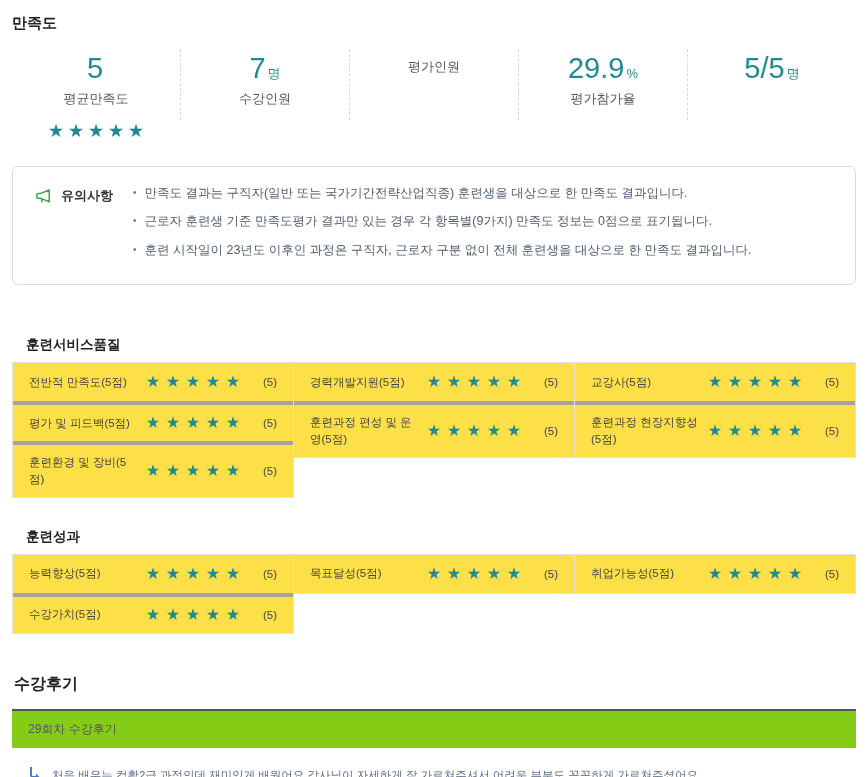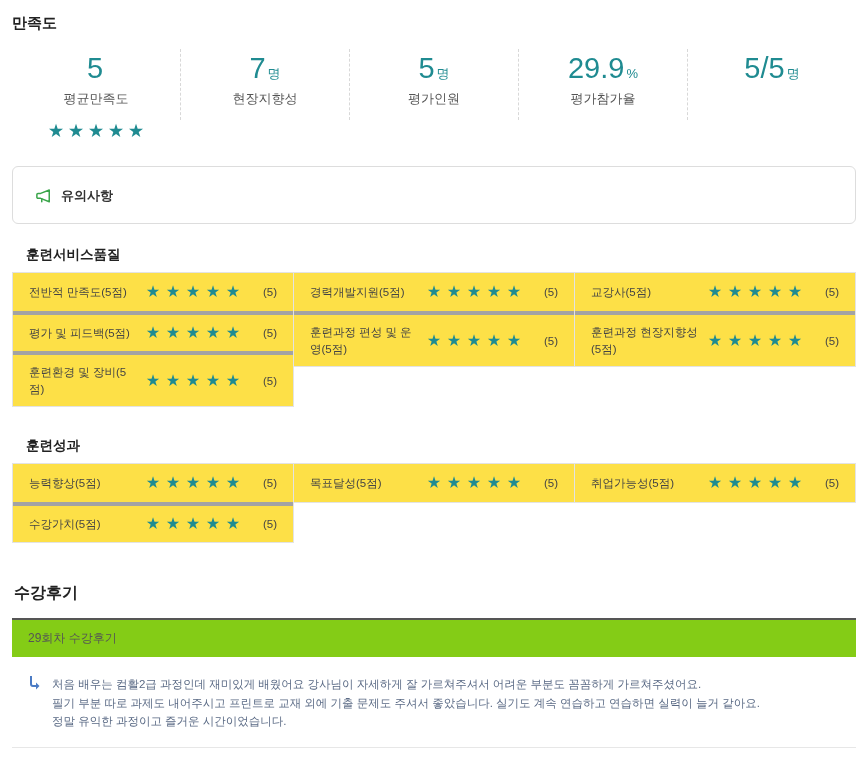--- a/index.html
+++ b/index.html
@@ -24,21 +24,21 @@
   .stat-label { font-size: 13px; color: #555; margin-top: 5px; }
   .stat-stars {
     position: absolute; top: calc(100% + 1px); left: 0; right: 0;
     color: #1f8b91; font-size: 16px; letter-spacing: 4px; text-indent: 4px;
   }
 
   
   .notice {
     border: 1px solid #dddddd; border-radius: 6px;
     padding: 18px 22px 14px 22px; display: flex; gap: 20px;
-    margin-bottom: 22px;
+    margin-bottom: 51px;
   }
   .notice-head { display: flex; gap: 8px; align-items: flex-start; white-space: nowrap; padding-top: 2px; }
   .notice-label { font-weight: bold; font-size: 13px; color: #333; }
   .notice-list { margin: 0; padding: 0; list-style: none; }
   .notice-list li {
     font-size: 12.5px; color: #4d5d6f; margin-bottom: 11px; line-height: 1.4;
   }
   .notice-list li::before { content: "•"; color: #777; font-size: 10px; margin-right: 8px; vertical-align: 1px; }
 
   
@@ -76,24 +76,23 @@
   <div class="page-title">만족도</div>
 
   <div class="stats-row">
     <div class="stat">
       <div class="stat-value"><span>5</span><span class="stat-unit"></span></div>
       <div class="stat-label">평균만족도</div>
       <div class="stat-stars">★★★★★</div>
     </div>
     <div class="stat">
       <div class="stat-value"><span>7</span><span class="stat-unit">명</span></div>
-      <div class="stat-label">현장지향성</div>
-    </div>
-    <div class="stat">
-      <div class="stat-value"><span>5</span><span class="stat-unit">명</span></div>
+      <div class="stat-label">수강인원</div>
+    </div>
+    <div class="stat">
       <div class="stat-label">평가인원</div>
     </div>
     <div class="stat">
       <div class="stat-value"><span>29.9</span><span class="stat-unit">%</span></div>
       <div class="stat-label">평가참가율</div>
     </div>
     <div class="stat">
       <div class="stat-value"><span>5/5</span><span class="stat-unit">명</span></div>
     </div>
   </div>
@@ -101,20 +100,25 @@
   <div class="notice">
     <div class="notice-head">
       <span>
         <svg width="18" height="18" viewBox="0 0 24 24" fill="none" stroke="#3aa54a" stroke-width="2" stroke-linejoin="round" stroke-linecap="round">
           <path d="M19 4 L7.5 8.5 H4 a1.5 1.5 0 0 0 -1.5 1.5 v3.6 a1.5 1.5 0 0 0 1.5 1.5 H7.5 L19 19.6 Z"></path>
           <path d="M9 15.5 v4.3"></path>
         </svg>
       </span>
       <span class="notice-label">유의사항</span>
     </div>
+    <ul class="notice-list">
+      <li>만족도 결과는 구직자(일반 또는 국가기간전략산업직종) 훈련생을 대상으로 한 만족도 결과입니다.</li>
+      <li>근로자 훈련생 기준 만족도평가 결과만 있는 경우 각 항목별(9가지) 만족도 정보는 0점으로 표기됩니다.</li>
+      <li>훈련 시작일이 23년도 이후인 과정은 구직자, 근로자 구분 없이 전체 훈련생을 대상으로 한 만족도 결과입니다.</li>
+    </ul>
   </div>
 
   <div class="section-title">훈련서비스품질</div>
   <div class="rating-grid">
     <div class="rating-col">
       <div class="rating-row">
         <span class="rating-label">전반적 만족도(5점)</span>
         <span class="rating-stars">★★★★★</span>
         <span class="rating-score">(5)</span>
       </div>

